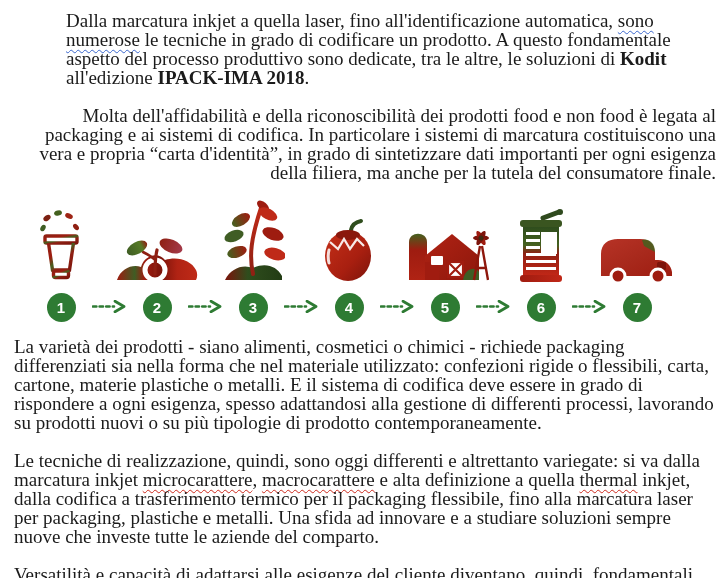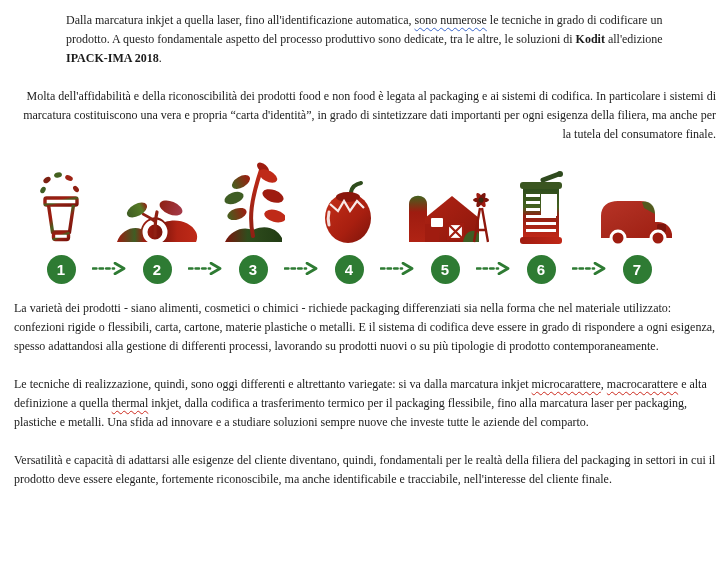--- a/index.html
+++ b/index.html
@@ -1,20 +1,20 @@
 <!DOCTYPE html>
 <html><head>
 <meta charset="utf-8">
 <style>
   html,body{margin:0;padding:0;}
   body{
     width:726px;height:578px;overflow:hidden;background:#ffffff;
     font-family:"Liberation Serif", serif;color:#1b1b1b;
   }
-  p{font-size:12px;line-height:19px;margin:0;text-align:left;}
+  p{font-size:19px;line-height:19px;margin:0;text-align:left;}
   .p1{margin:11px 26px 0 66px;}
   .p2{margin:19px 10px 0 14px;text-align:right;}
   .p3{margin:15px 10px 12px 14px;}
   .p4{margin:19px 10px 0 14px;}
   .p5{margin:19px 10px 0 14px;}
   .bold{font-weight:bold;}
   .sq-blue{
     text-decoration:underline wavy #3a66cc 1px;
     text-decoration-skip-ink:none;text-underline-offset:3px;
   }

